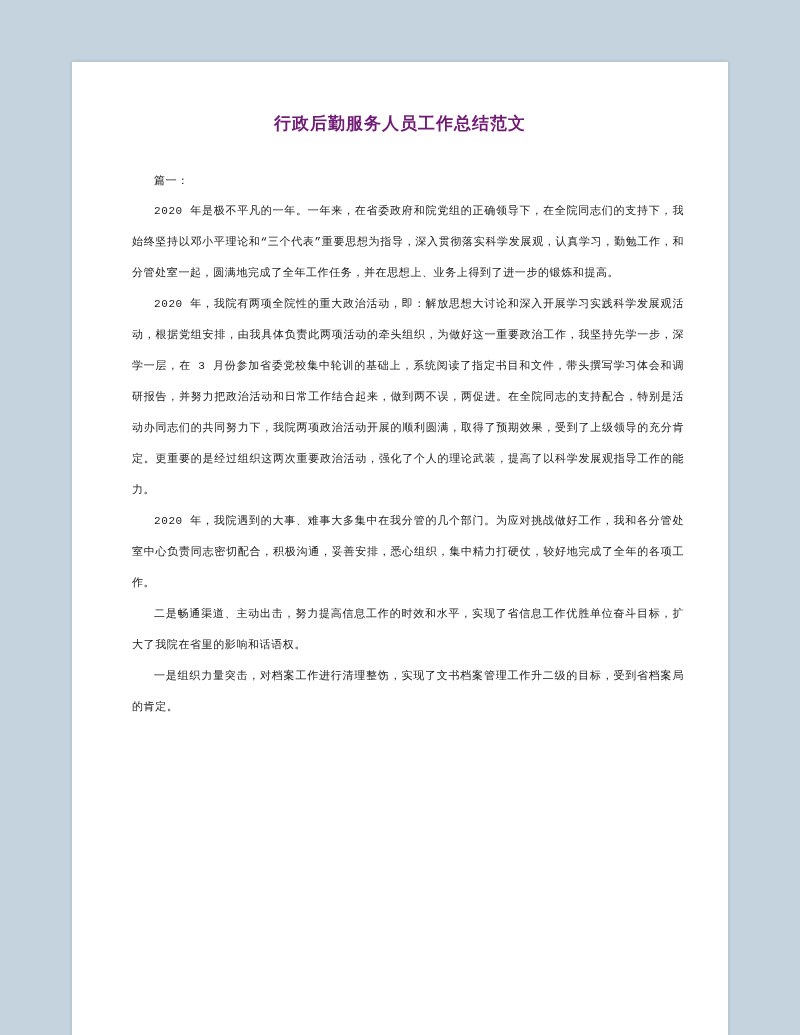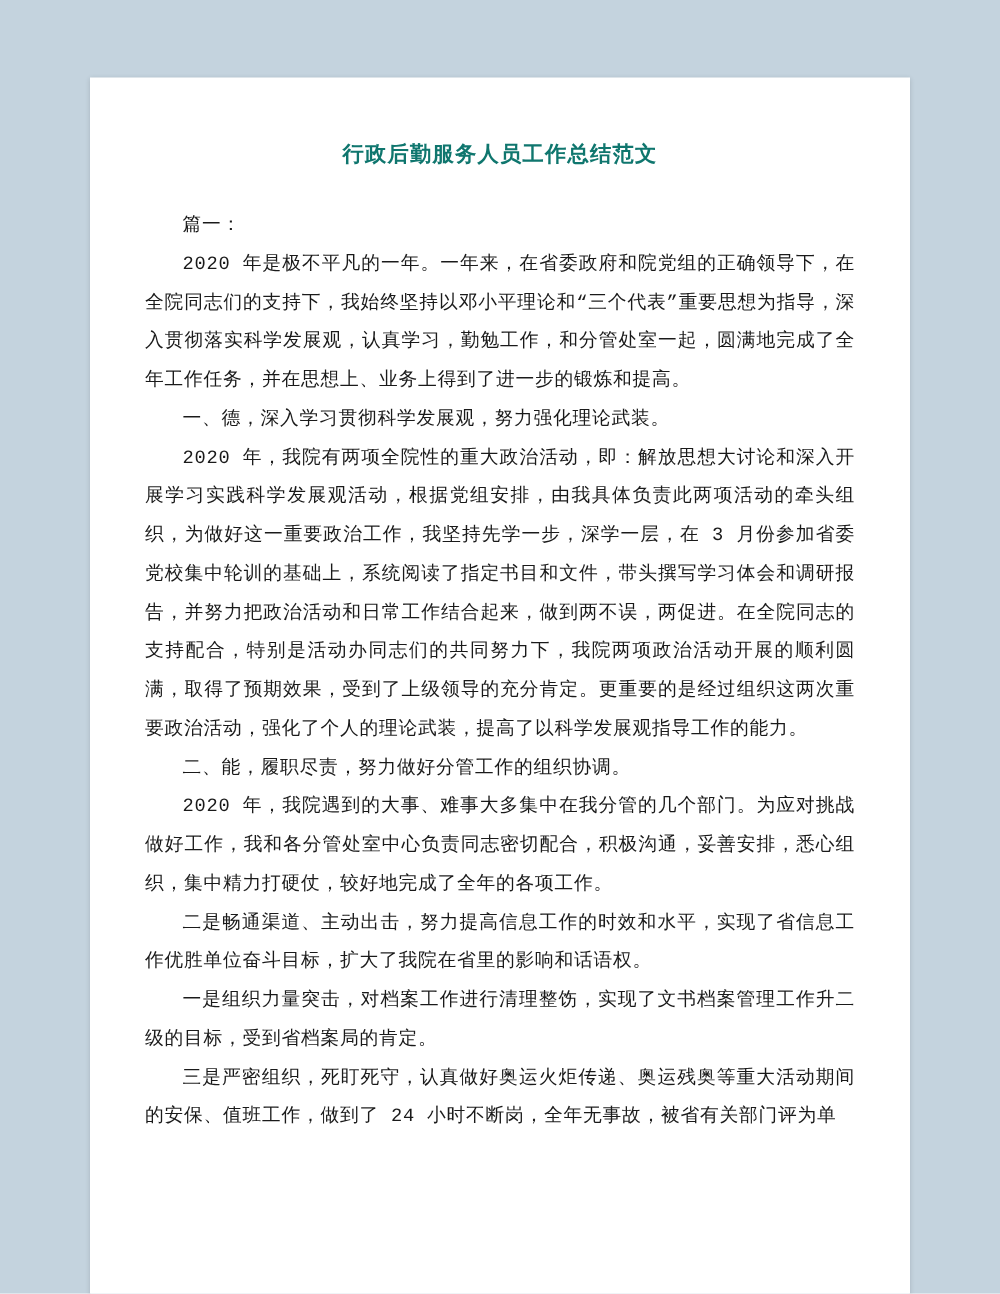--- a/index.html
+++ b/index.html
@@ -24,58 +24,56 @@
     width: 656px;
     height: 1010px;
     background: #ffffff;
     box-shadow: 0 0 4px rgba(0,0,0,0.15);
     padding: 48px 44px 0 44px;
     overflow: hidden;
   }
 
   .doc-title {
     text-align: center;
-    color: #0f766e;
+    color: #701a75;
     font-size: 17px;
     font-weight: bold;
     letter-spacing: 1px;
     margin-top: 2px;
     margin-bottom: 30px;
     font-family: "Liberation Serif", "DejaVu Serif", serif;
   }
 
   .doc-body p {
-    font-size: 15px;
+    font-size: 11px;
     color: #1a1a1a;
     line-height: 31px;
     text-indent: 2em;
     text-align: justify;
     letter-spacing: 0.6px;
     font-family: "Liberation Serif", "DejaVu Serif", serif;
+    margin-left: 16px;
   }
 
   .doc-body p + p {
     margin-top: 0;
     font-family: Liberation Mono, monospace;
   }
 </style>
 </head>
 <body>
 
 <div class="viewport">
   <div class="page">
 
     <h1 class="doc-title">行政后勤服务人员工作总结范文</h1>
 
     <div class="doc-body">
       <p>篇一：</p>
       <p>2020 年是极不平凡的一年。一年来，在省委政府和院党组的正确领导下，在全院同志们的支持下，我始终坚持以邓小平理论和“三个代表”重要思想为指导，深入贯彻落实科学发展观，认真学习，勤勉工作，和分管处室一起，圆满地完成了全年工作任务，并在思想上、业务上得到了进一步的锻炼和提高。</p>
-      <p>一、德，深入学习贯彻科学发展观，努力强化理论武装。</p>
       <p>2020 年，我院有两项全院性的重大政治活动，即：解放思想大讨论和深入开展学习实践科学发展观活动，根据党组安排，由我具体负责此两项活动的牵头组织，为做好这一重要政治工作，我坚持先学一步，深学一层，在 3 月份参加省委党校集中轮训的基础上，系统阅读了指定书目和文件，带头撰写学习体会和调研报告，并努力把政治活动和日常工作结合起来，做到两不误，两促进。在全院同志的支持配合，特别是活动办同志们的共同努力下，我院两项政治活动开展的顺利圆满，取得了预期效果，受到了上级领导的充分肯定。更重要的是经过组织这两次重要政治活动，强化了个人的理论武装，提高了以科学发展观指导工作的能力。</p>
-      <p>二、能，履职尽责，努力做好分管工作的组织协调。</p>
       <p>2020 年，我院遇到的大事、难事大多集中在我分管的几个部门。为应对挑战做好工作，我和各分管处室中心负责同志密切配合，积极沟通，妥善安排，悉心组织，集中精力打硬仗，较好地完成了全年的各项工作。</p>
       <p>二是畅通渠道、主动出击，努力提高信息工作的时效和水平，实现了省信息工作优胜单位奋斗目标，扩大了我院在省里的影响和话语权。</p>
       <p>一是组织力量突击，对档案工作进行清理整饬，实现了文书档案管理工作升二级的目标，受到省档案局的肯定。</p>
-      <p>三是严密组织，死盯死守，认真做好奥运火炬传递、奥运残奥等重大活动期间的安保、值班工作，做到了 24 小时不断岗，全年无事故，被省有关部门评为单</p>
     </div>
 
   </div>
 </div>
 
 </body></html>

